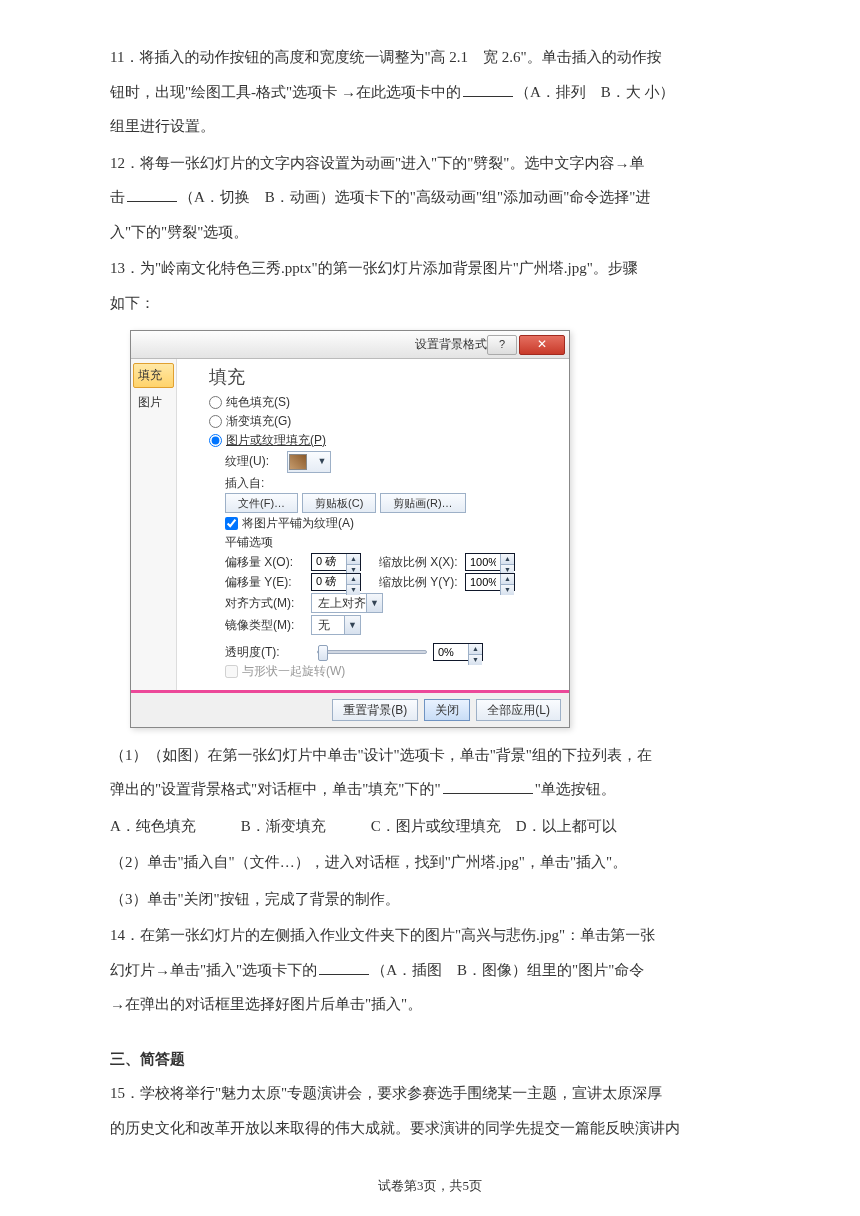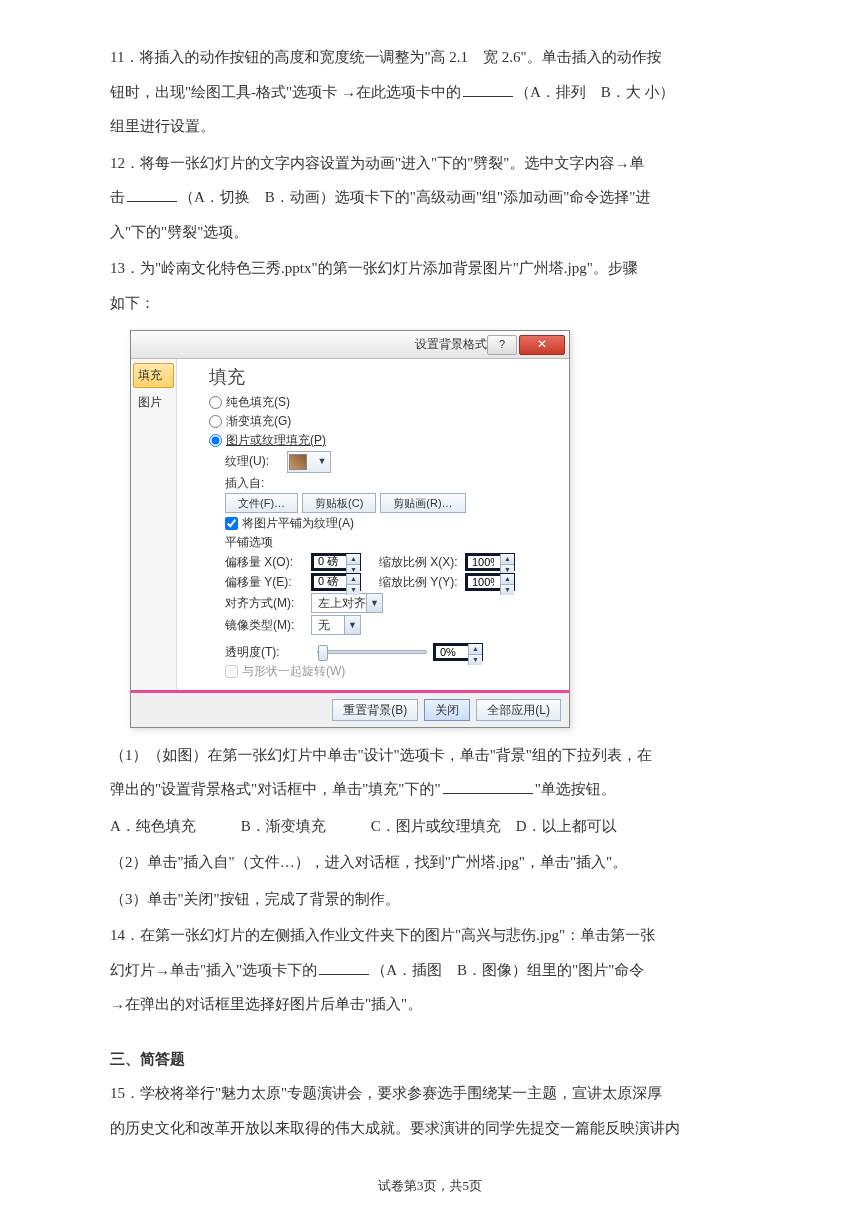--- a/index.html
+++ b/index.html
@@ -104,21 +104,21 @@
     align-items: center;
     margin: 2px 0;
   }
   .radio-row input, .chk-row input { margin-right: 4px; }
   .radio-row span, .chk-row span { color: #333; }
   .u { text-decoration: underline; }
   .indent-block { margin-left: 16px; }
   .label-col { width: 86px; text-align: left; }
   .tiny-input {
     width: 50px; height: 18px;
-    border: 3px solid #0f172a;
+    border: 1px solid #0f172a;
     background: #fff;
     padding: 0 18px 0 4px;
     font-size: 11px;
     position: relative;
   }
   .spin-wrap { position: relative; display: inline-block; }
   .spin-btns {
     position: absolute; right: 1px; top: 1px; bottom: 1px;
     width: 14px; display: flex; flex-direction: column;
   }

